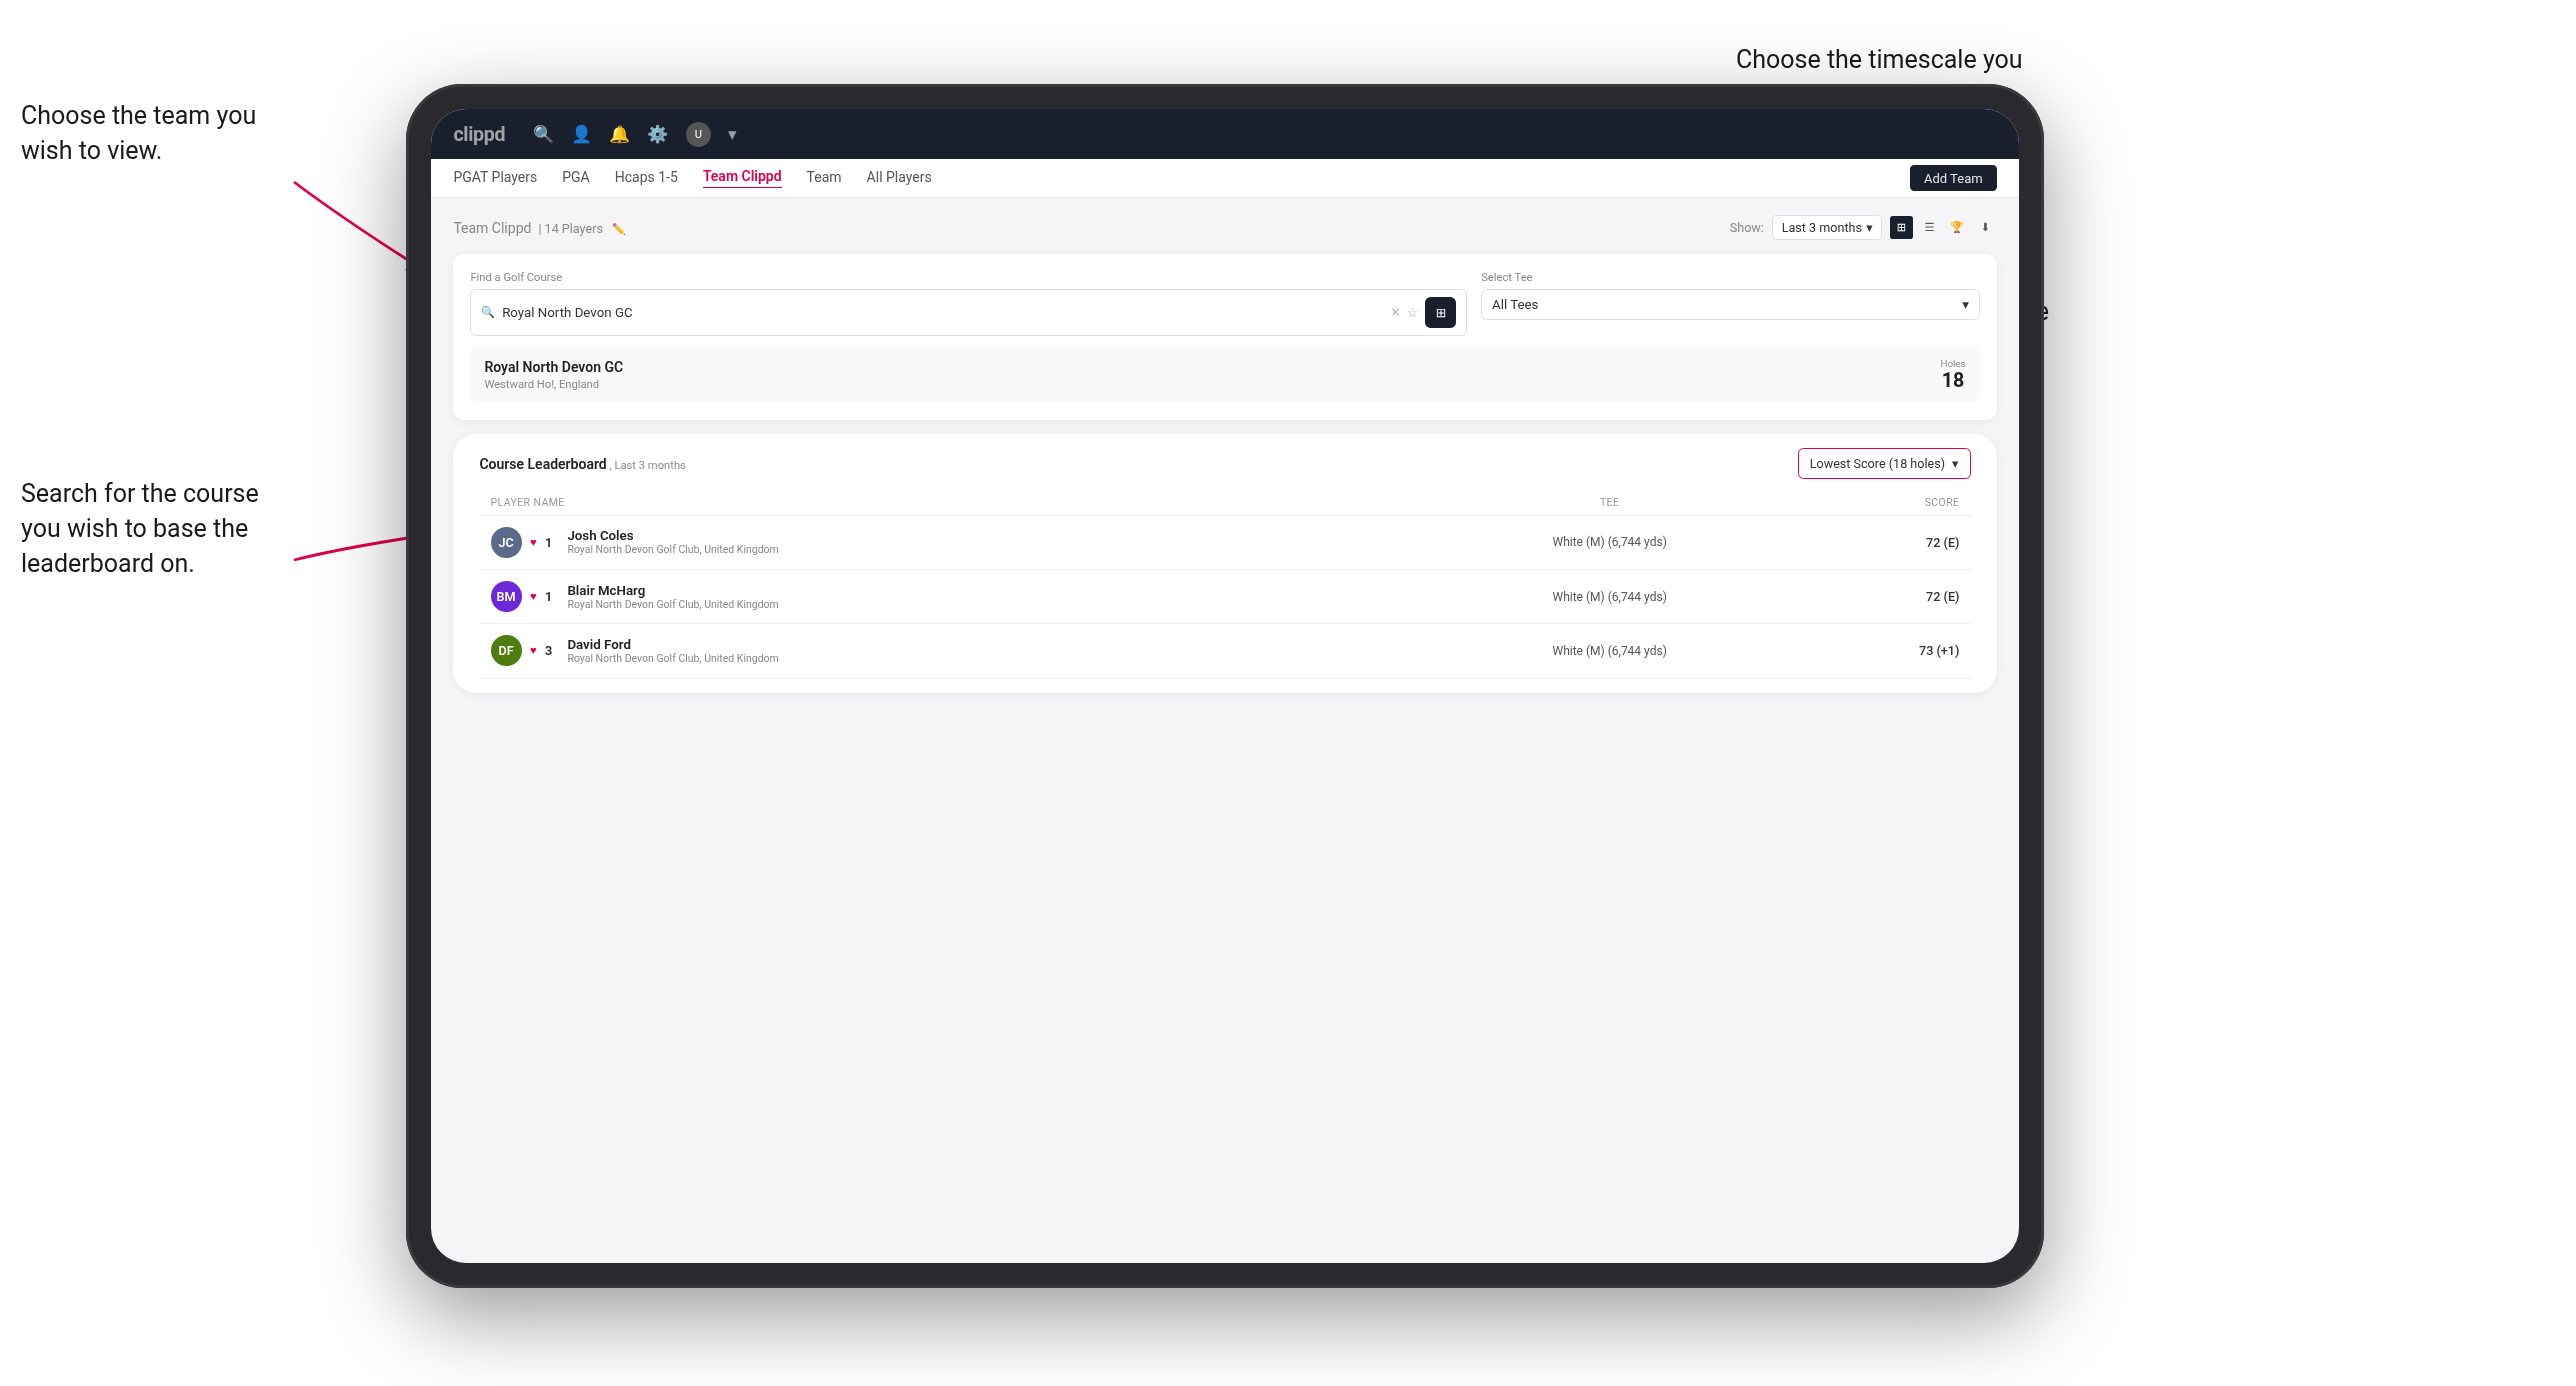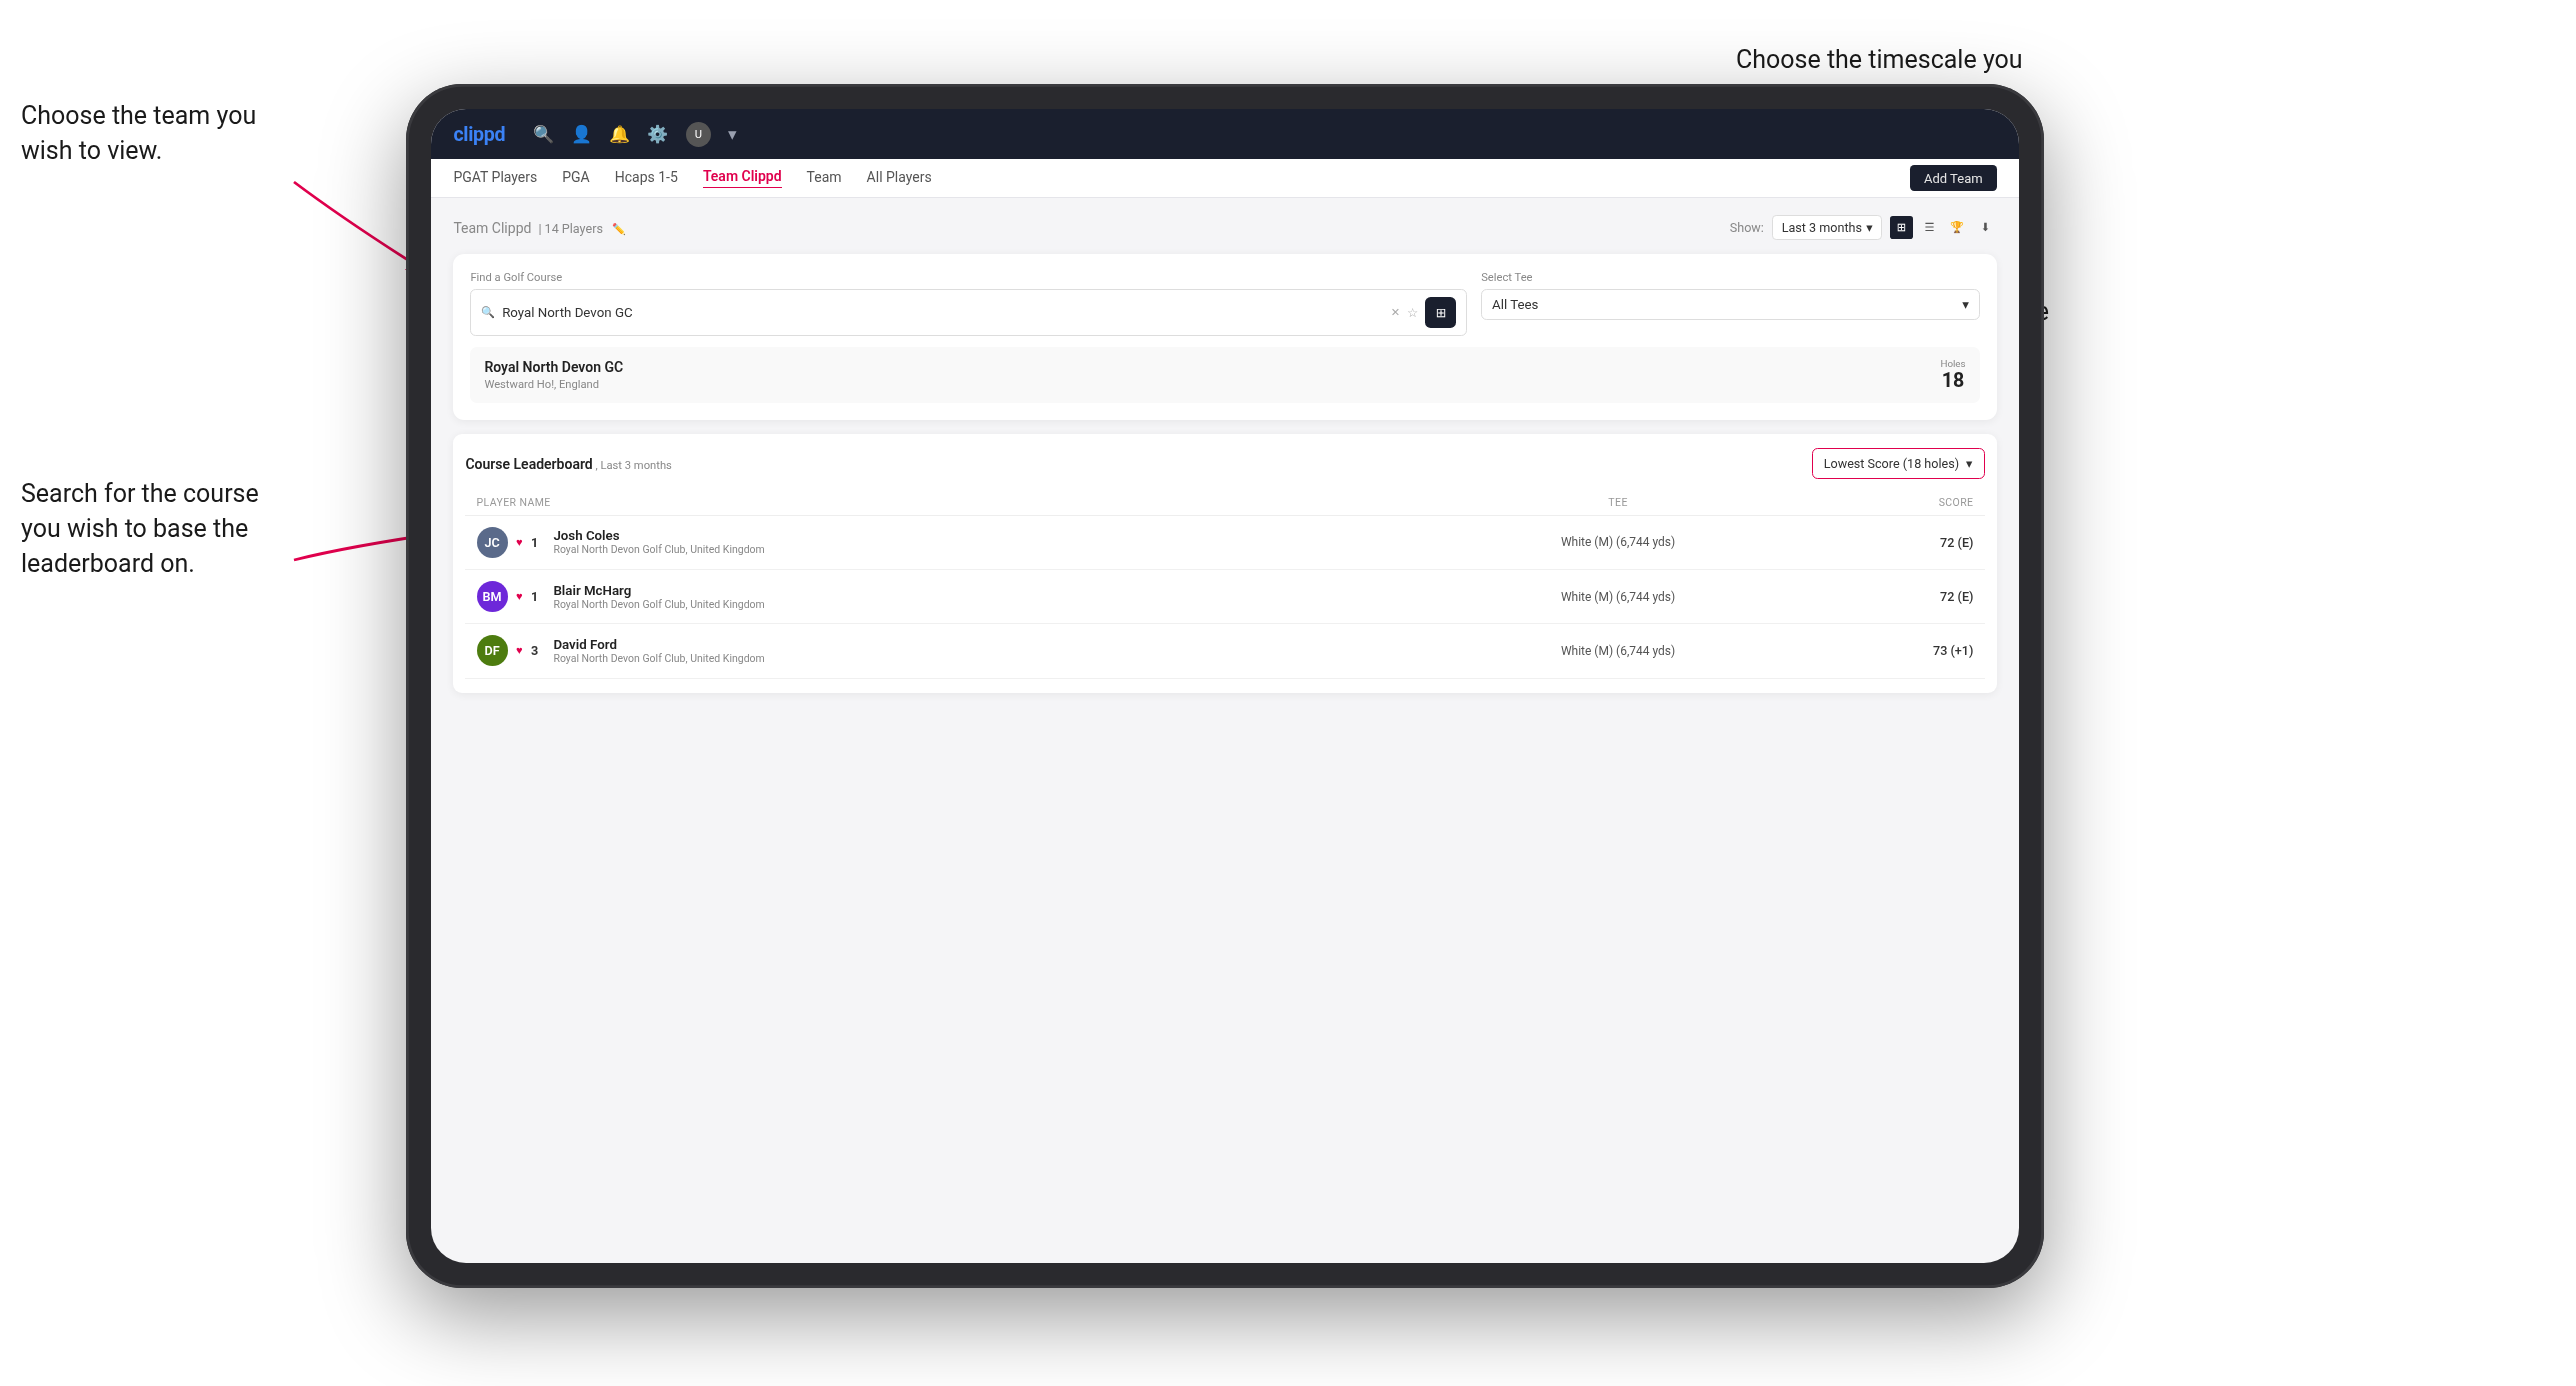--- a/index.html
+++ b/index.html
@@ -46,21 +46,21 @@
     
     .nav-bar {
       background: #1a1f2e;
       height: 50px;
       display: flex;
       align-items: center;
       padding: 0 22.4px;
       gap: 0;
     }
     .nav-logo {
-      color: #3b82f6;
+      color: #a3a3a3;
       font-size: 19.6px;
       font-weight: 700;
       margin-right: 28px;
       letter-spacing: -0.3px;
     }
     .nav-links {
       display: flex;
       gap: 22.4px;
       flex: 1;
     }
@@ -294,22 +294,22 @@
     }
     .holes-num {
       font-size: 19.6px;
       font-weight: 700;
       color: #222;
     }
 
     
     .leaderboard-card {
       background: #ffffff;
-      border-radius: 9px;
-      padding: 14px 12px;
+      border-radius: 23px;
+      padding: 14px 26px;
       box-shadow: 0 1.4px 8.4px rgba(0,0,0,0.06);
     }
     .leaderboard-header {
       display: flex;
       align-items: center;
       justify-content: space-between;
       margin-bottom: 11.2px;
     }
     .leaderboard-title {
       font-size: 14px;

